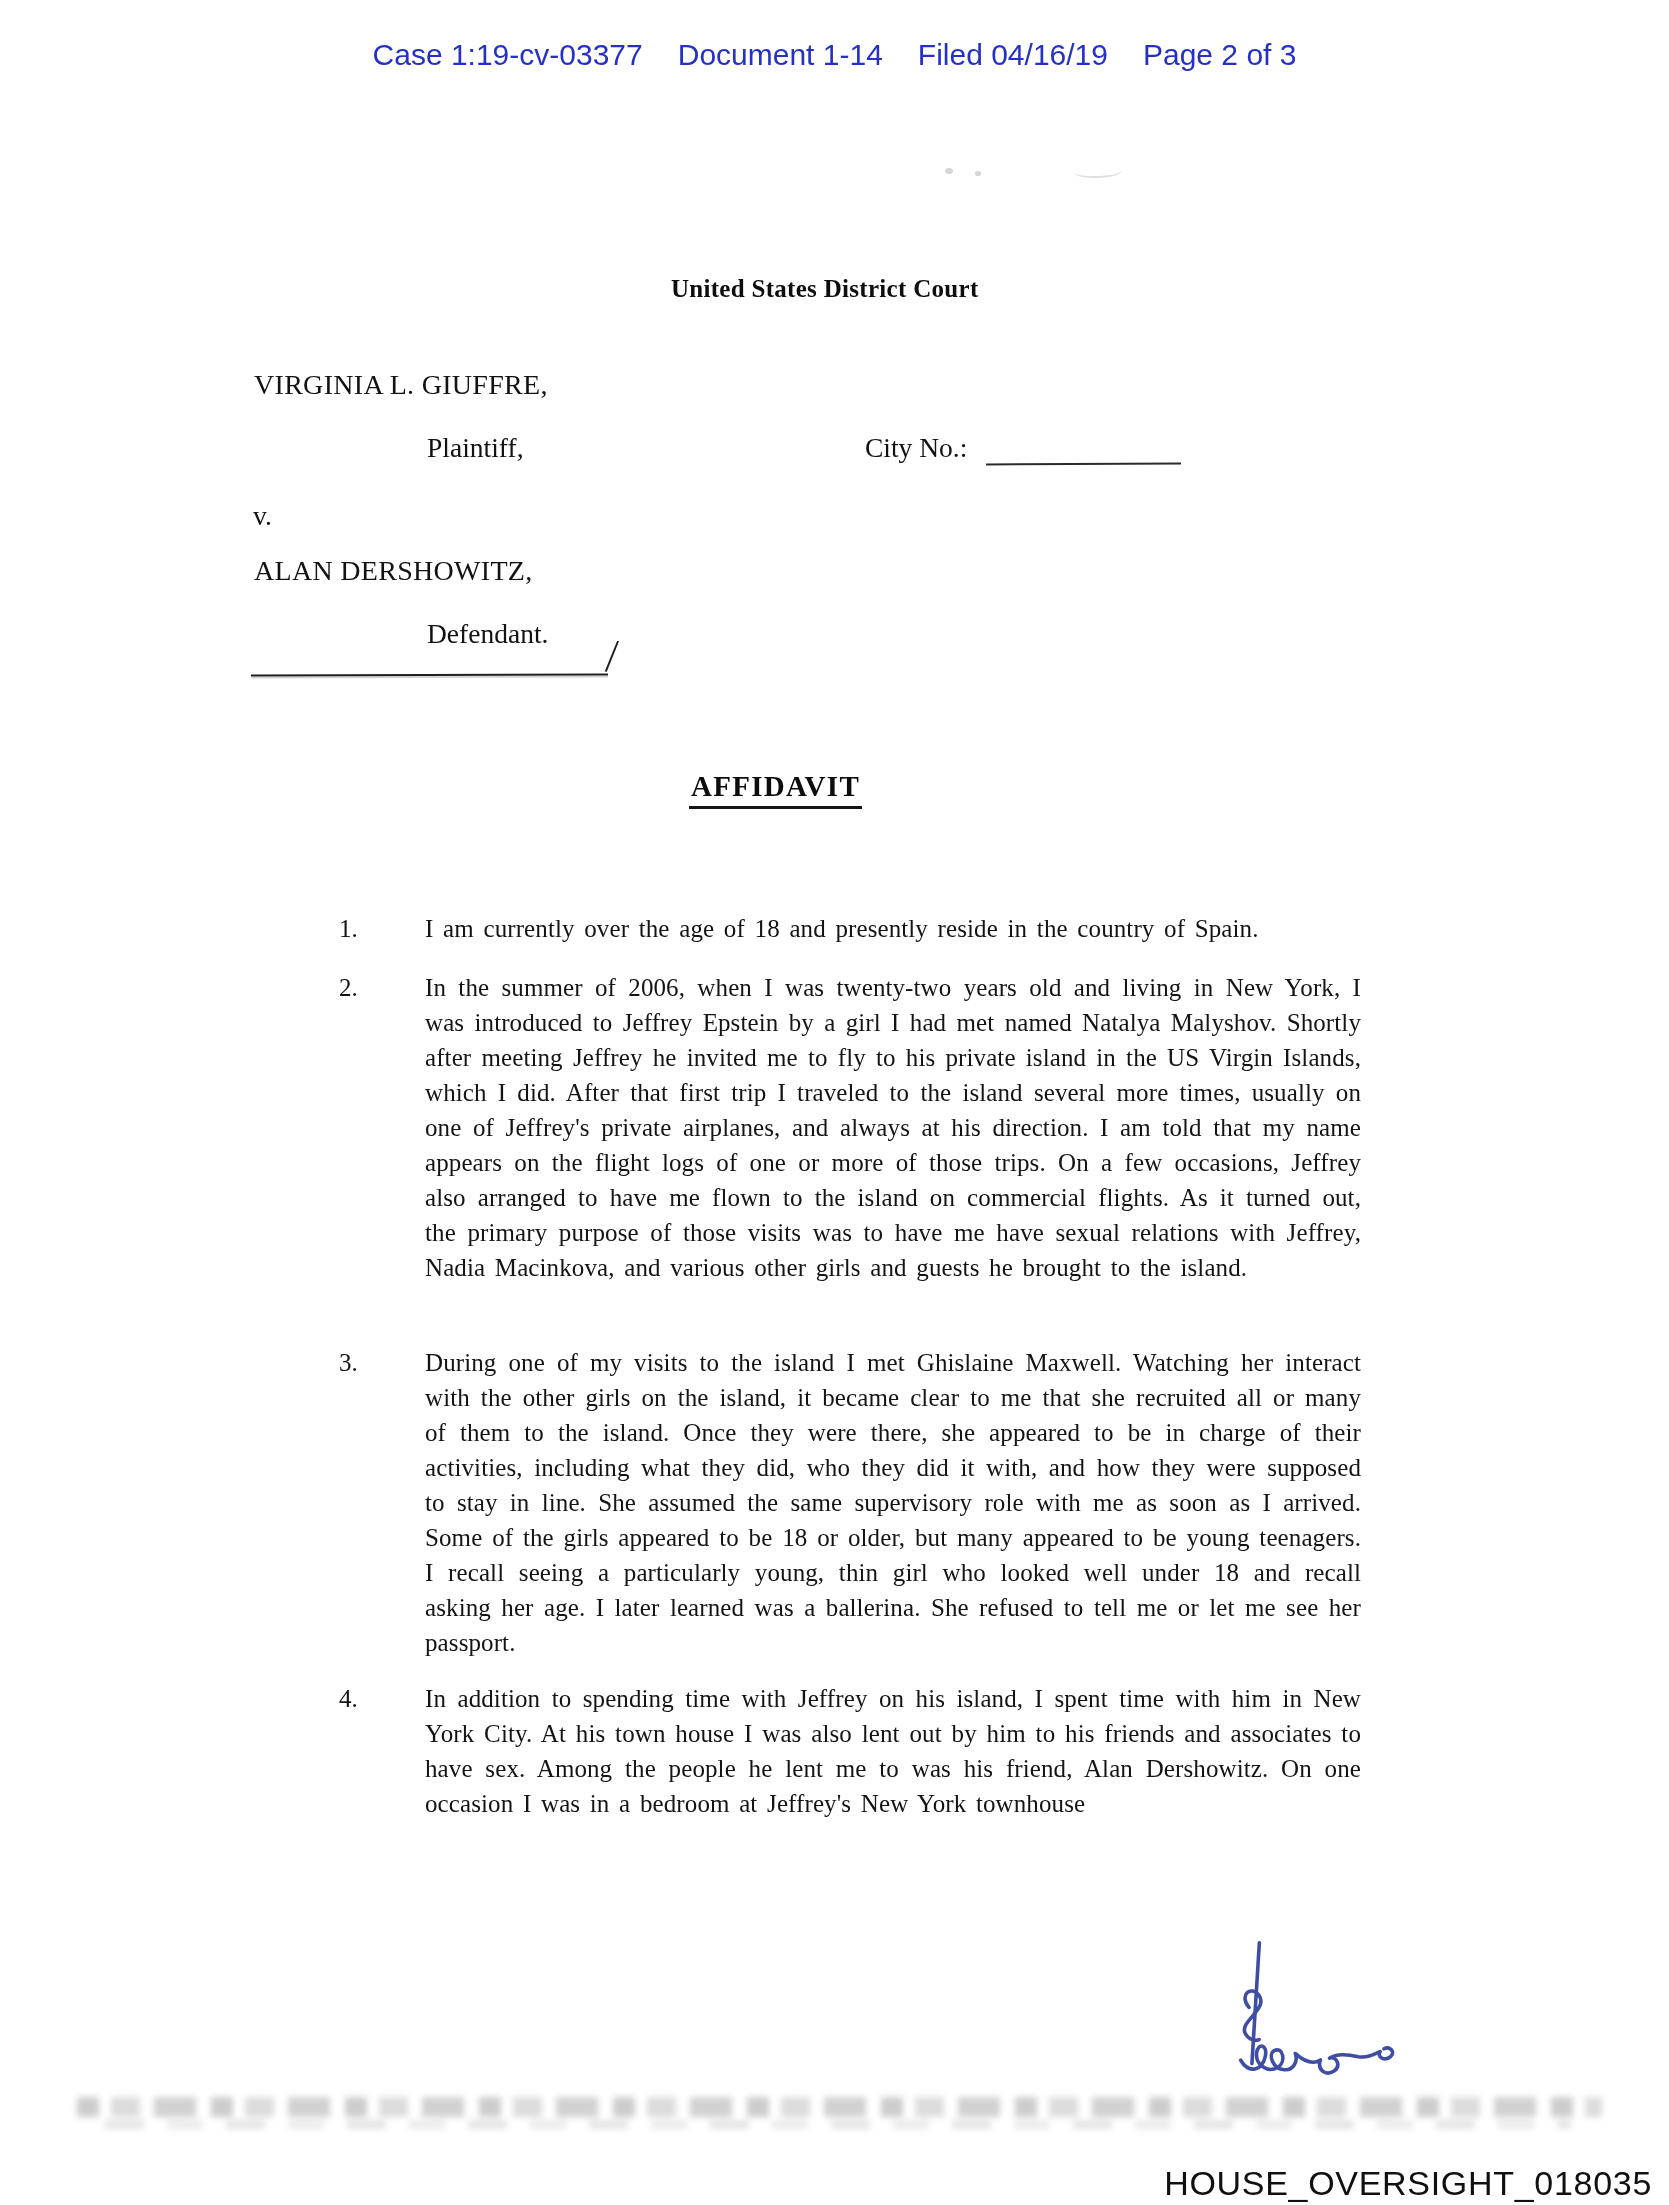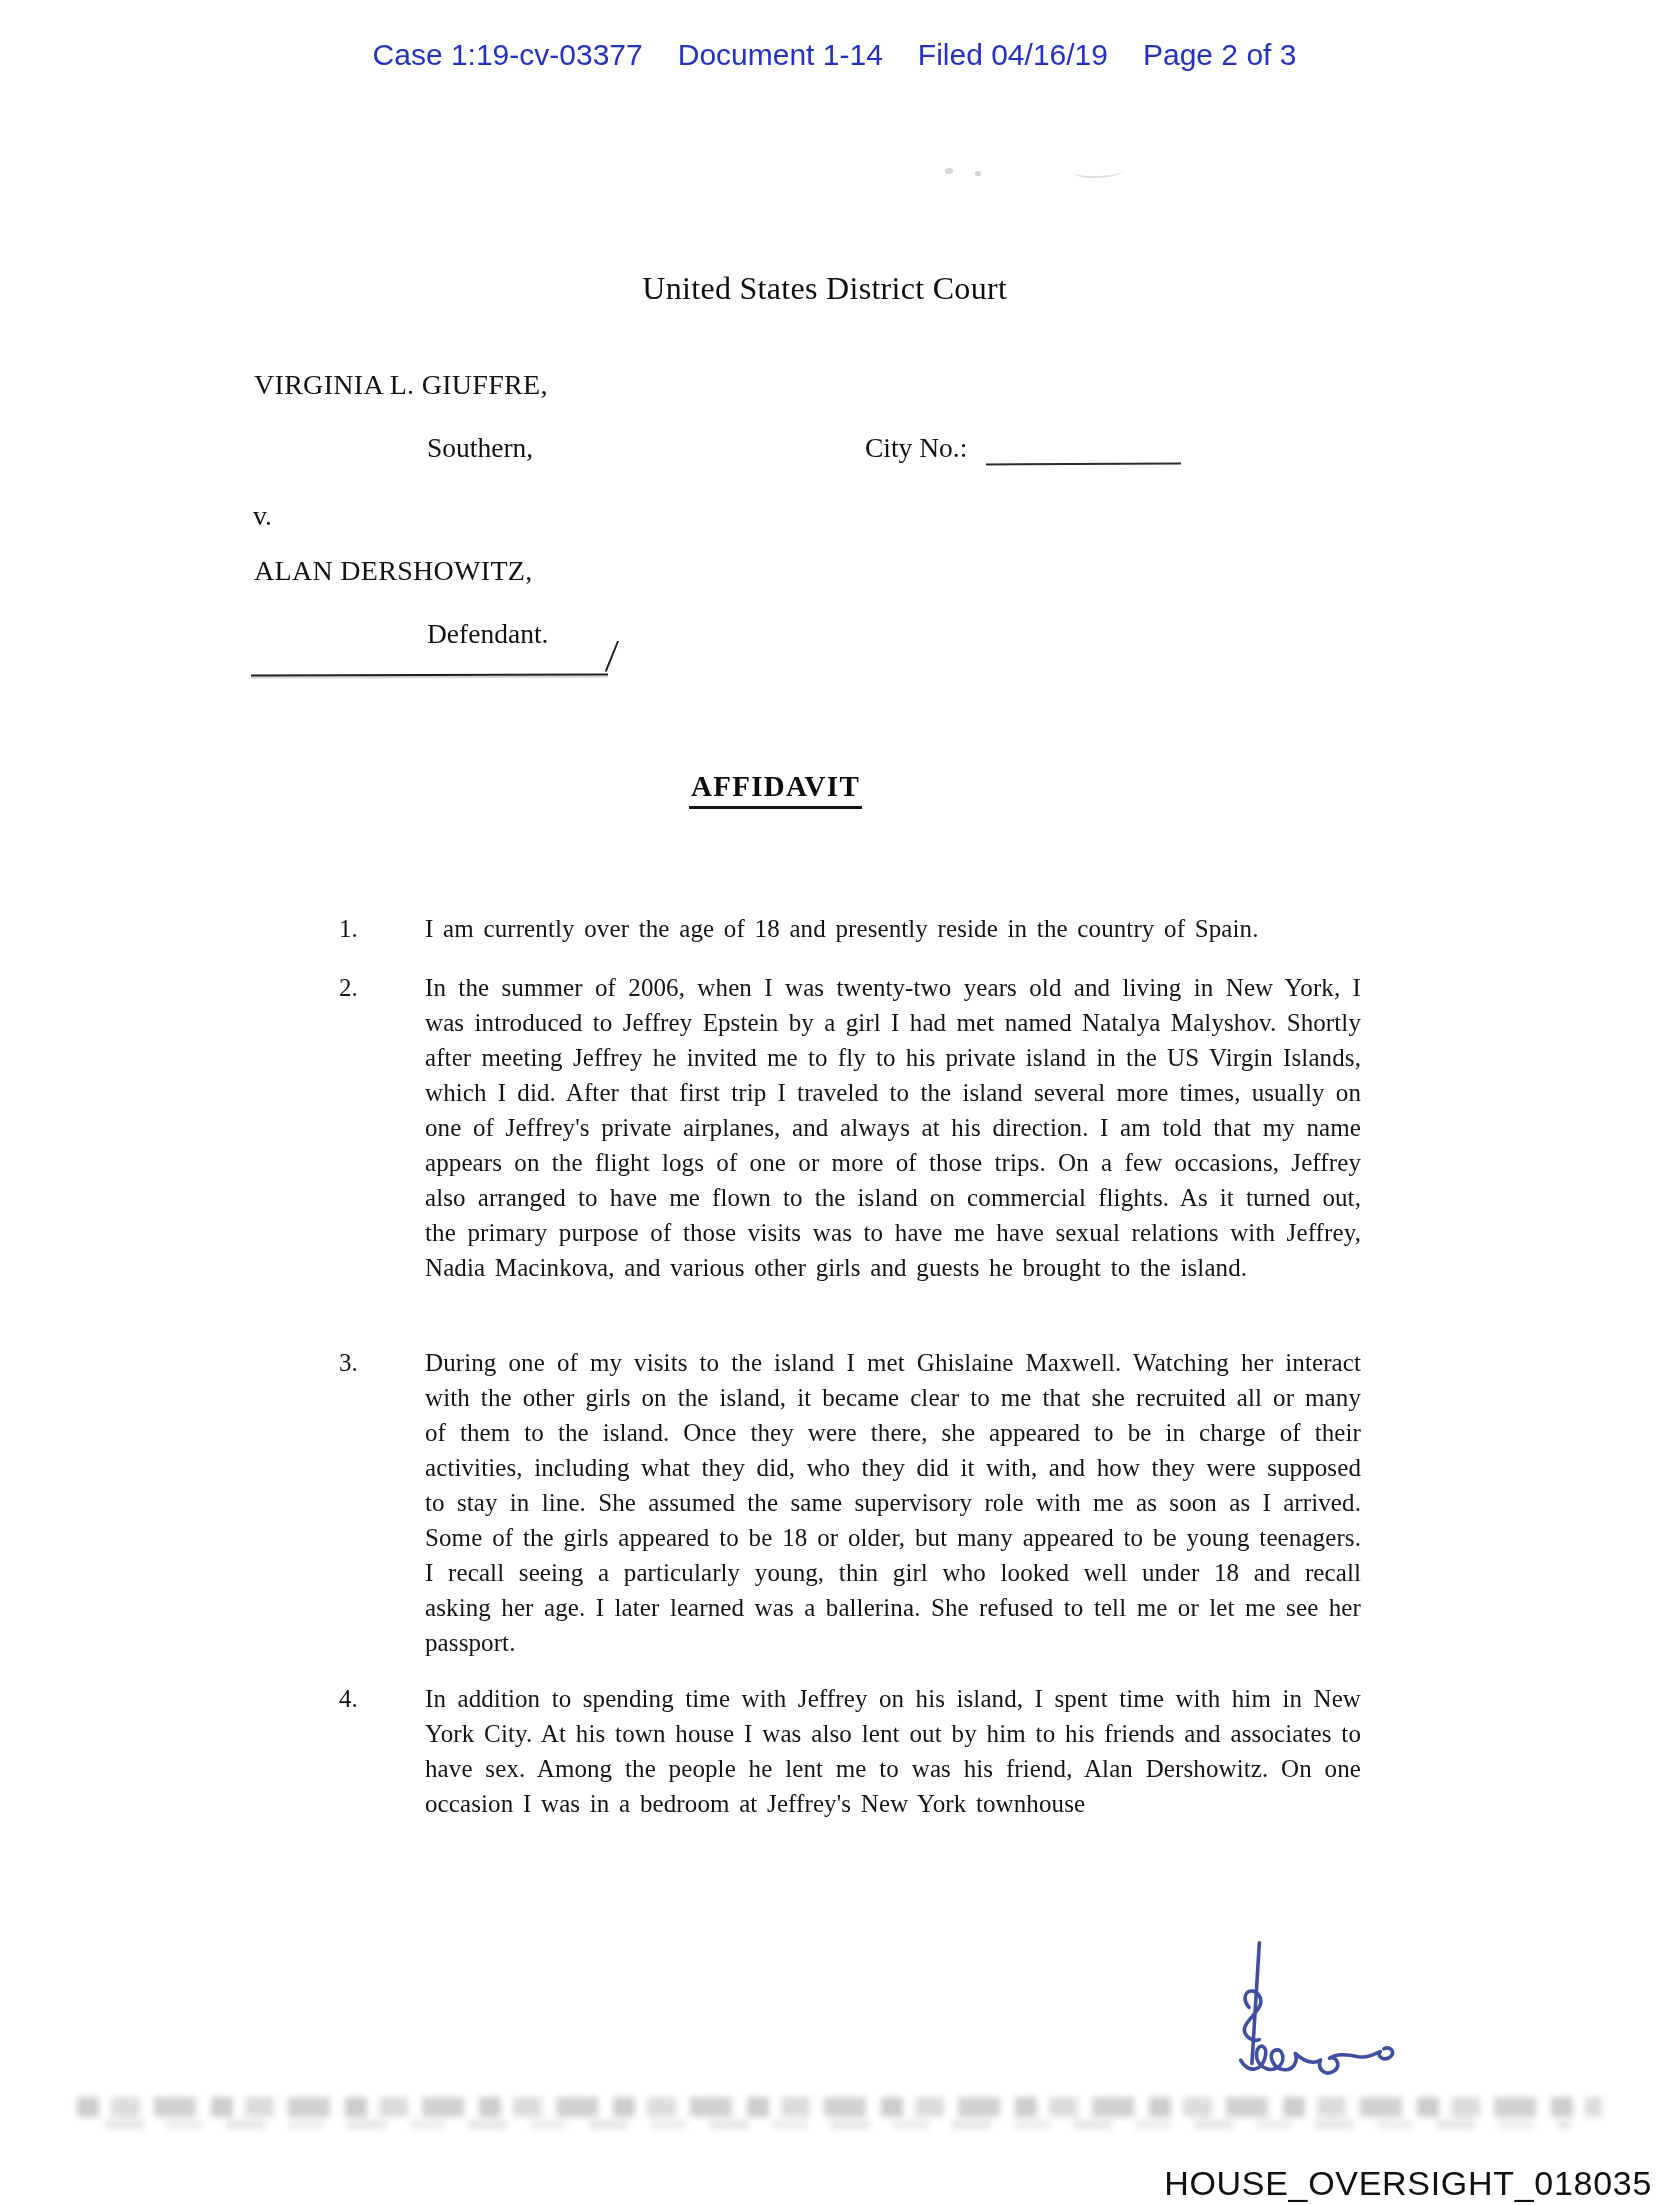--- a/index.html
+++ b/index.html
@@ -20,21 +20,21 @@
     font-size:30px; line-height:1.1;
     color:#2531c5;
     white-space:nowrap;
     text-align:center;
   }
 
   
   .court {
     position:absolute; top:270px; left:0; right:19.6px;
     text-align:center;
-    font-weight:normal; font-size:32px; line-height:37px;
+    font-weight:bold; font-size:25px; line-height:37px;
     color:#0e0e0e;
     letter-spacing:0.3px;
   }
 
   .cap { position:absolute; font-size:27.5px; line-height:1.1; color:#121212; white-space:nowrap; }
   .cap-name { font-size:28px; letter-spacing:0.3px; }
 
   .case-blank {
     position:absolute; left:986px; top:463px; width:195px; height:0;
     border-bottom:2.6px solid #2b2b2b; transform:rotate(-0.3deg);
@@ -142,21 +142,21 @@
 
   <div class="speck" style="left:945px; top:168px; width:7.9px; height:5.9px;"></div>
   <div class="speck" style="left:975px; top:171px; width:5.9px; height:4.6px;"></div>
   <div class="squiggle" style="left:1074px; top:165px;"></div>
 
   <div class="court">
     <div>United States District Court</div>
   </div>
 
   <div class="cap cap-name" style="left:254px; top:370px;text-align:center;">VIRGINIA L. GIUFFRE,</div>
-  <div class="cap" style="left:427px; top:433px;">Southern,</div>
+  <div class="cap" style="left:427px; top:433px;">Plaintiff,</div>
   <div class="cap" style="left:865px; top:433px;">City No.:</div>
   <div class="case-blank"></div>
   <div class="cap" style="left:253px; top:501px;">v.</div>
   <div class="cap cap-name" style="left:254px; top:556px;">ALAN DERSHOWITZ,</div>
   <div class="cap" style="left:427px; top:619px;">Defendant.</div>
   <div class="caption-rule"></div>
   <div class="caption-slash">/</div>
 
   <div class="affidavit-title-wrap">
     <span class="t">AFFIDAVIT</span>

